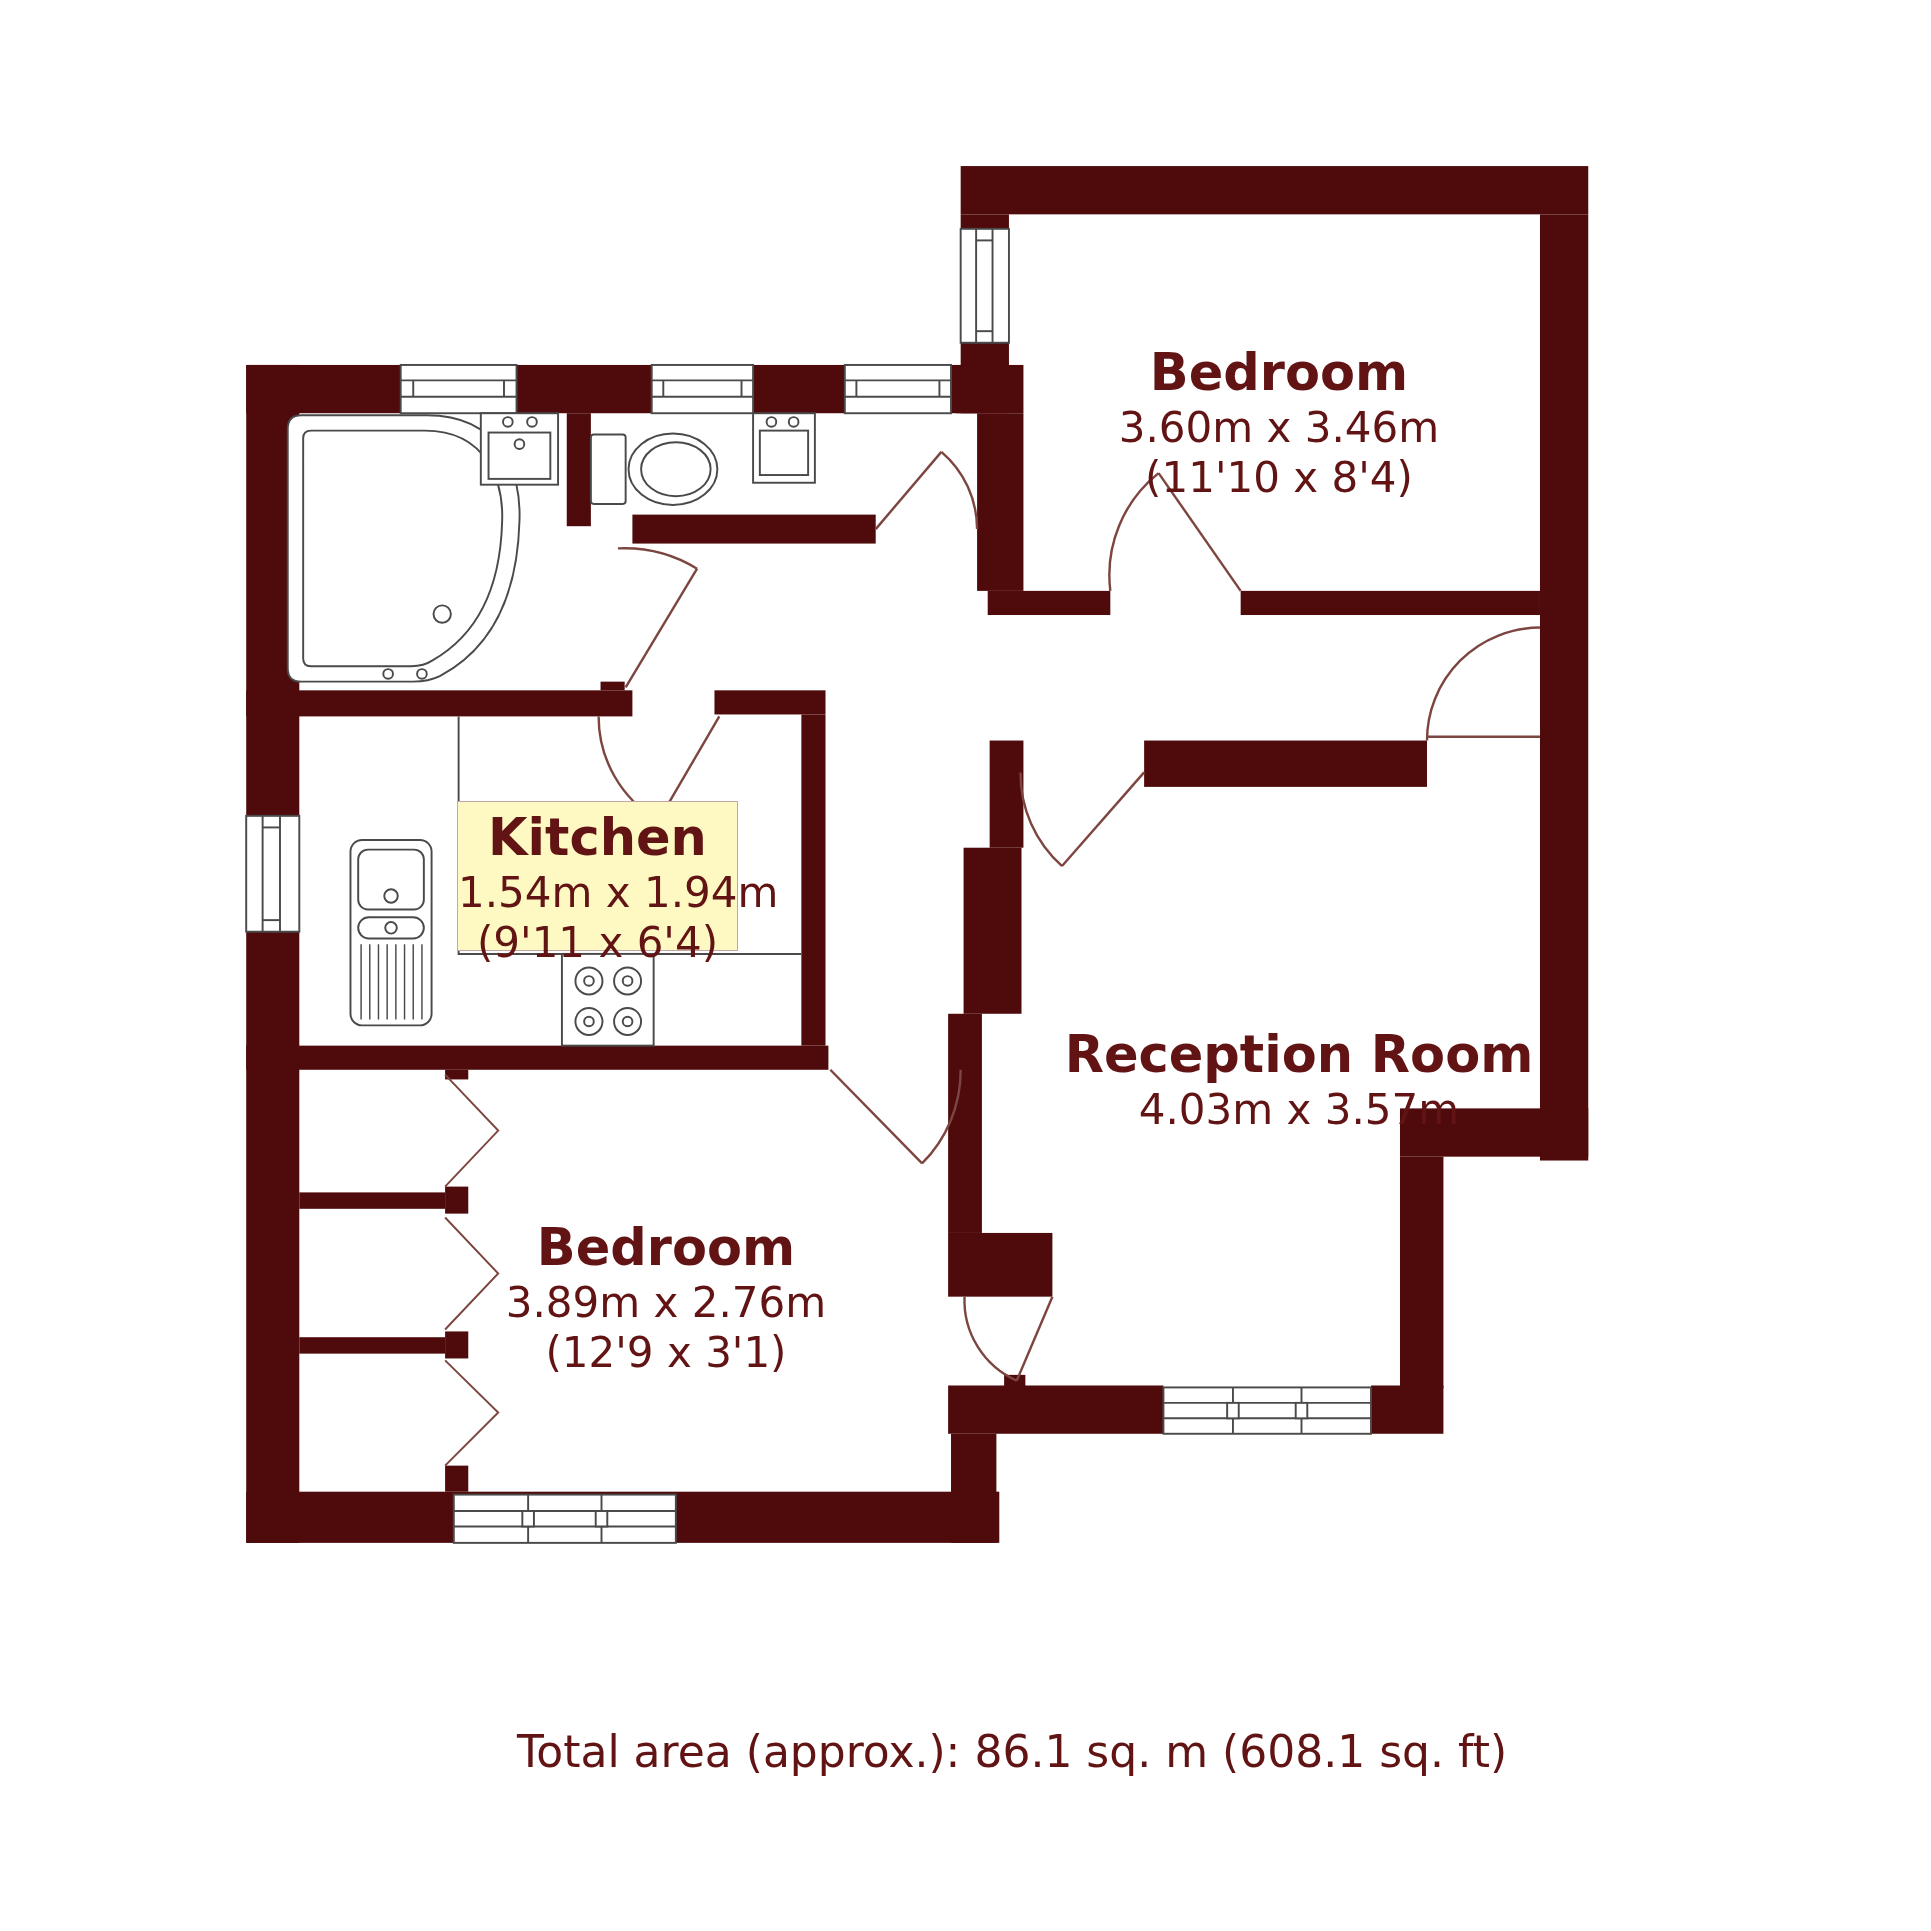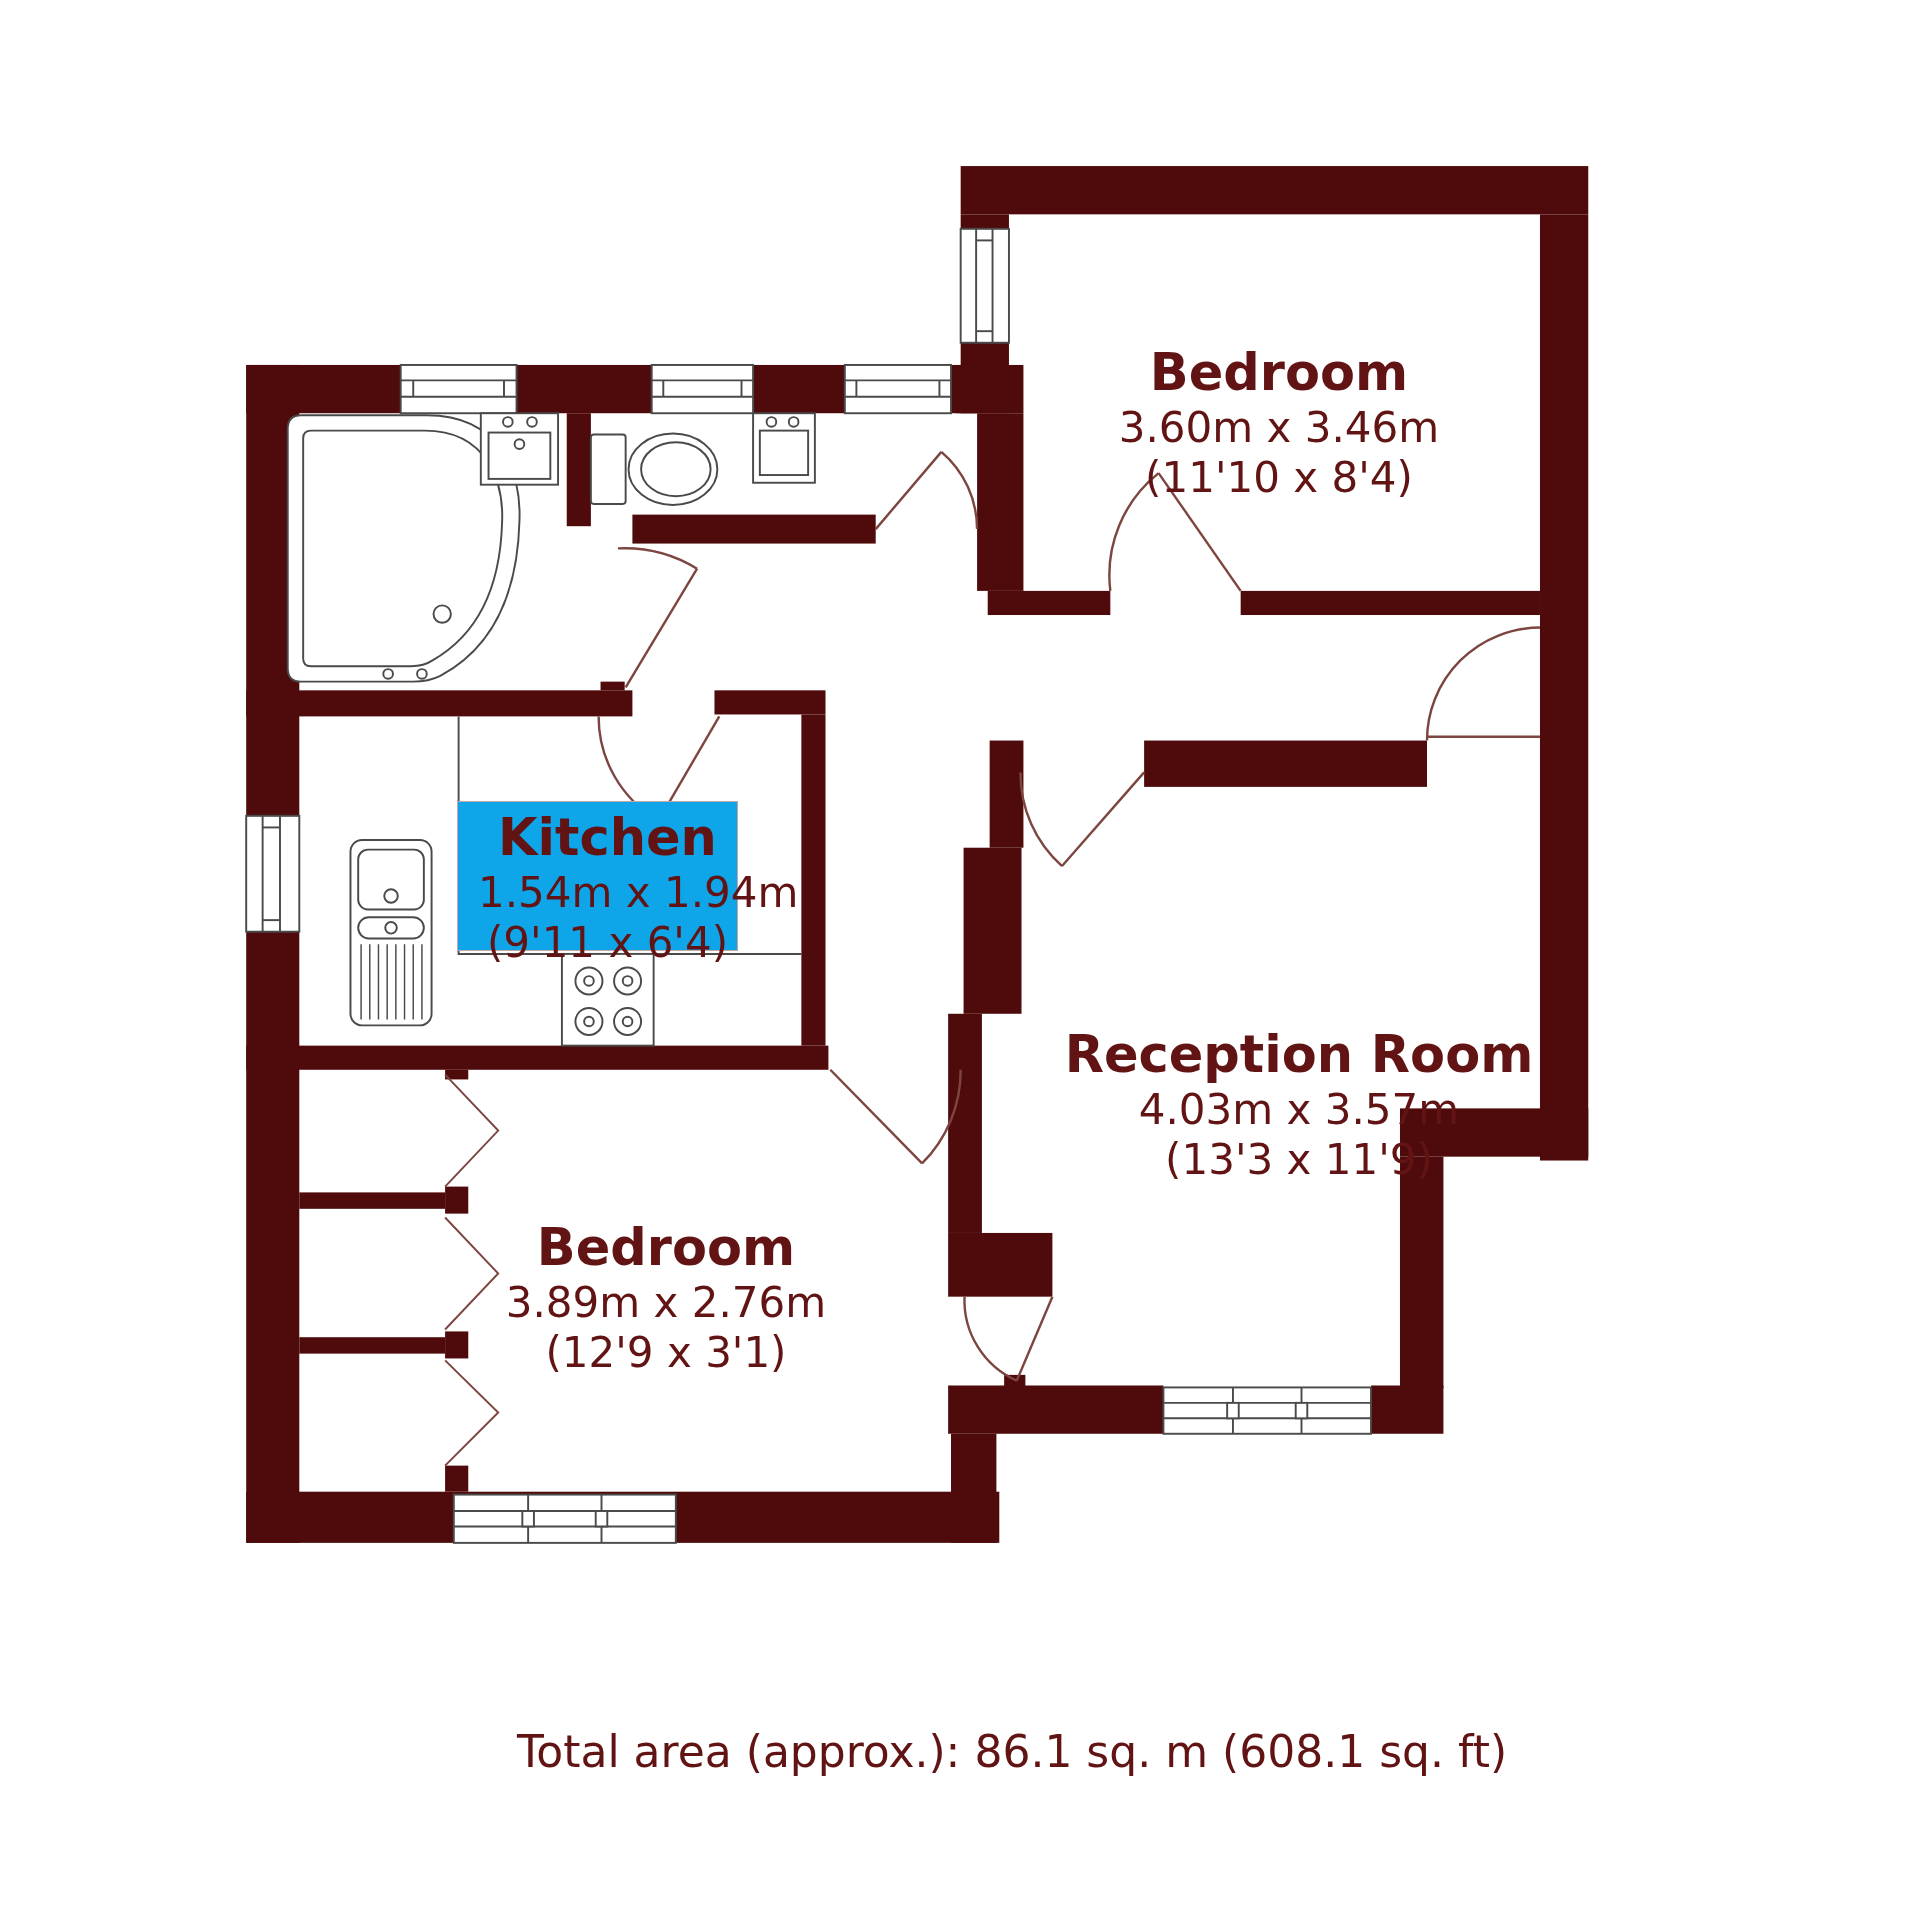--- a/index.html
+++ b/index.html
@@ -6,21 +6,21 @@
     --wall:#4f0b0b; --line:#7d4540; --fix:#4a4a4a; --txt:#621414; --box:#c4a6a6;
   }
   html,body{margin:0;padding:0;background:#ffffff;}
   #canvas{position:relative;width:1931px;height:1931px;background:#fff;overflow:hidden;
           font-family:"DejaVu Sans","Liberation Sans",sans-serif;}
   #plan-svg{position:absolute;left:0;top:0;}
   .room-label{position:absolute;transform:translateX(-50%);text-align:center;
               color:var(--txt);font-size:42px;line-height:1.18;white-space:nowrap;}
   .room-label .rname{font-weight:bold;font-size:51px;}
   .kitchen-box{position:absolute;left:457px;top:801px;width:281px;height:150px;
-               background:#0ea5e9;border:1px solid var(--box);box-sizing:border-box;padding-left:20px;}
+               background:#fef9c3;border:1px solid var(--box);box-sizing:border-box;}
   .kitchen-box .room-label{position:relative;left:50%;top:5.8px;transform:translateX(-50%);}
   .total-label{position:absolute;left:1012px;top:1726px;transform:translateX(-50%);
                color:var(--txt);font-size:44px;white-space:nowrap;}
 </style>
 </head>
 <body>
 
 <div id="canvas">
 
 <svg id="plan-svg" width="1931" height="1931" viewBox="0 0 2000 2000" xmlns="http://www.w3.org/2000/svg">
@@ -229,21 +229,20 @@
     <div class="room-label">
       <div class="rname">Kitchen</div>
       <div>1.54m x 1.94m</div>
       <div>(9'11 x 6'4)</div>
     </div>
   </div>
 
   <div class="room-label" style="left:1299px;top:1025px;">
     <div class="rname">Reception Room</div>
     <div>4.03m x 3.57m</div>
-    <div>(13'3 x 11'9)</div>
   </div>
 
   <div class="room-label" style="left:666px;top:1218px;">
     <div class="rname">Bedroom</div>
     <div>3.89m x 2.76m</div>
     <div>(12'9 x 3'1)</div>
   </div>
 
   <div class="total-label">Total area (approx.): 86.1 sq. m (608.1 sq. ft)</div>
 </div>

